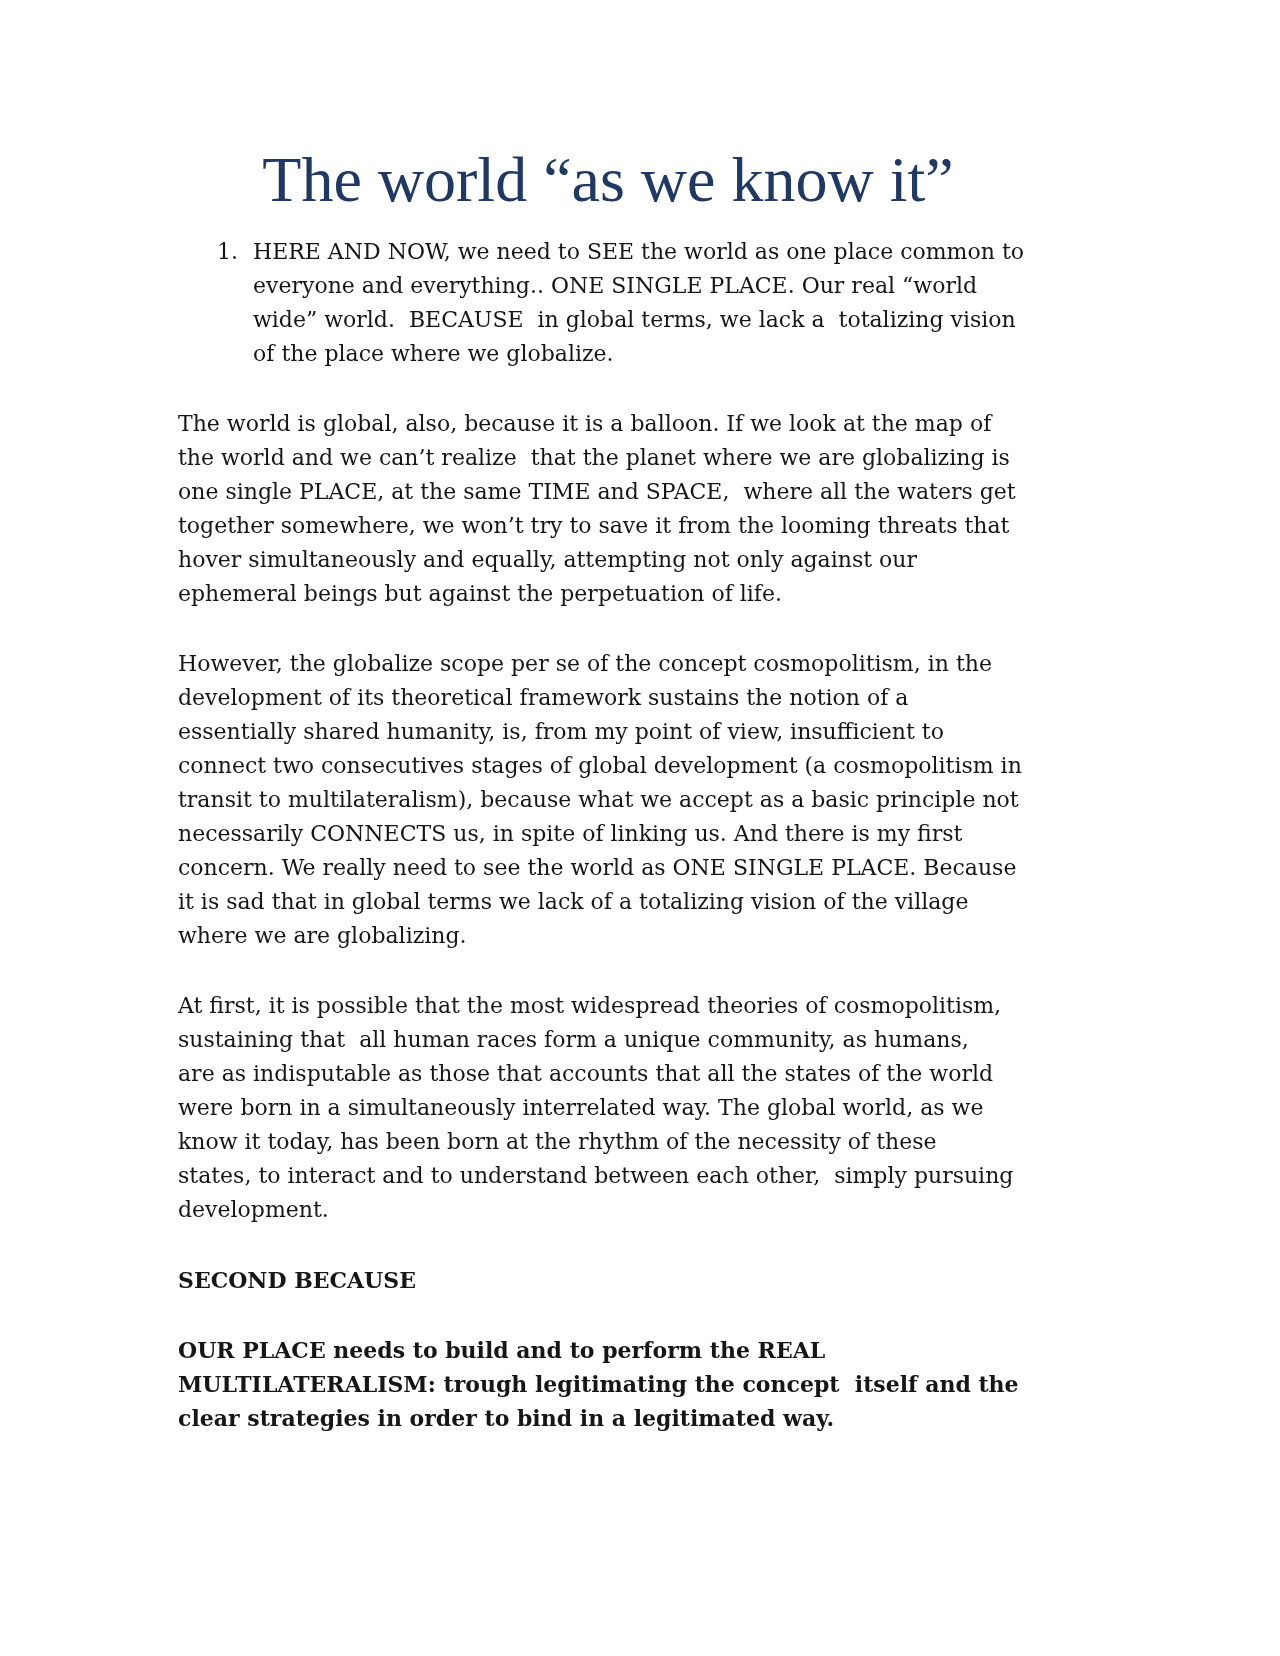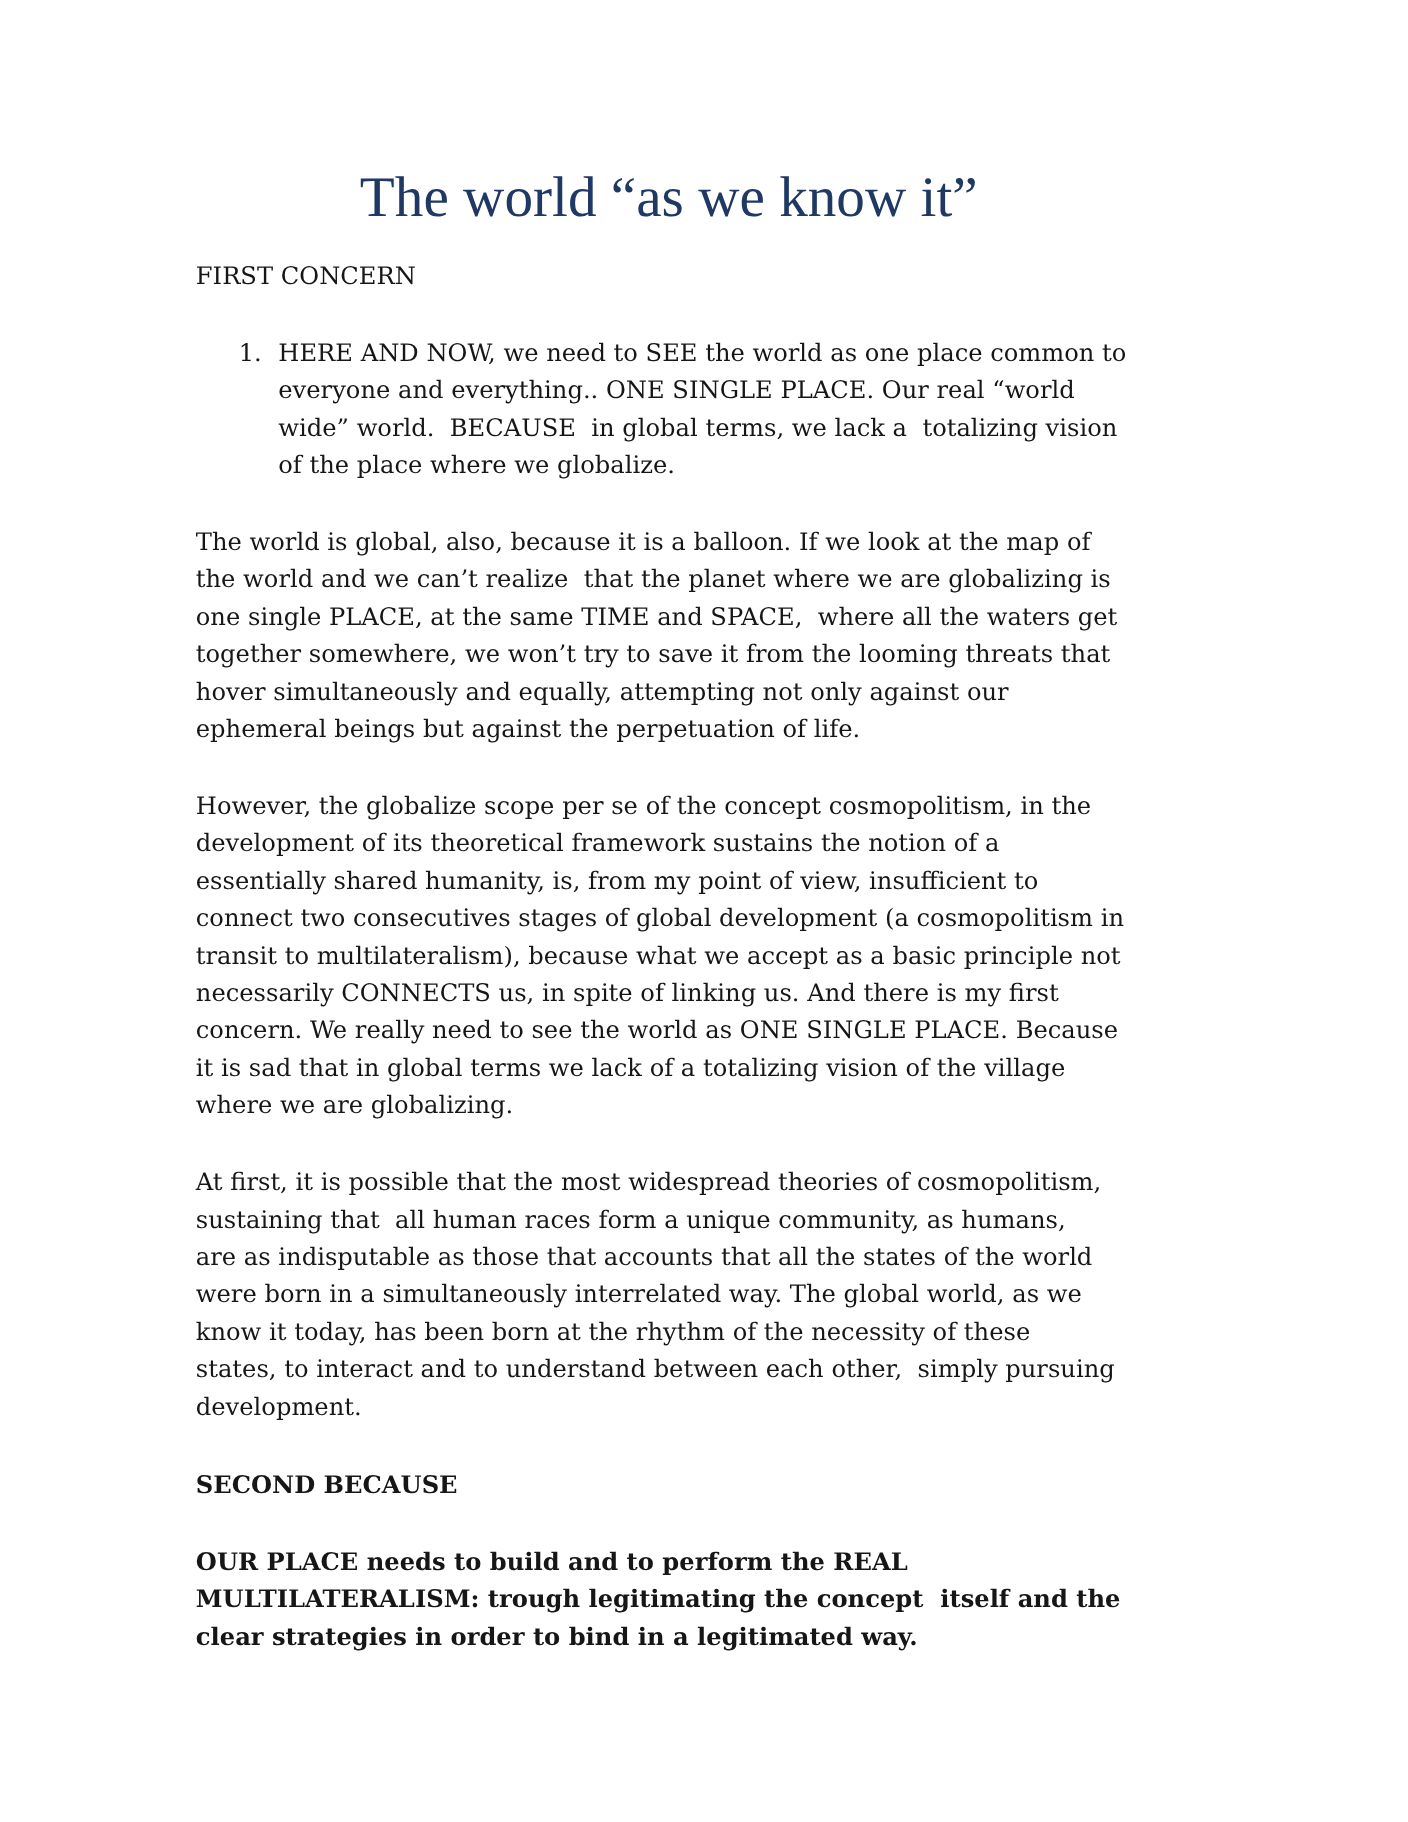--- a/index.html
+++ b/index.html
@@ -23,21 +23,21 @@
     font-family: "DejaVu Serif", serif;
     font-size: 22px;
     line-height: 34px;
     color: var(--body-color);
   }
   .doc-title {
     width: 860px;
     margin: 0 0 20px 0;
     font-family: "Liberation Serif", serif;
     font-weight: normal;
-    font-size: 52px;
+    font-size: 64px;
     line-height: 70px;
     text-align: center;
     color: var(--title-color);
   }
   .heading {
     margin: 0 0 36px 0;
     white-space: pre-wrap;
   }
   .bold {
     font-weight: bold;
@@ -62,21 +62,20 @@
     white-space: pre-wrap;
   }
 </style>
 </head>
 <body>
 
 <div class="page">
 
   <h1 class="doc-title">The world “as we know it”</h1>
 
-  <p class="heading">FIRST CONCERN</p>
 
   <div class="list-item">
     <span class="list-marker">1.</span>
     <span class="list-text">HERE AND NOW, we need to SEE the world as one place common to
 everyone and everything.. ONE SINGLE PLACE. Our real “world
 wide” world.  BECAUSE  in global terms, we lack a  totalizing vision
 of the place where we globalize.</span>
   </div>
 
   <p class="para">The world is global, also, because it is a balloon. If we look at the map of

